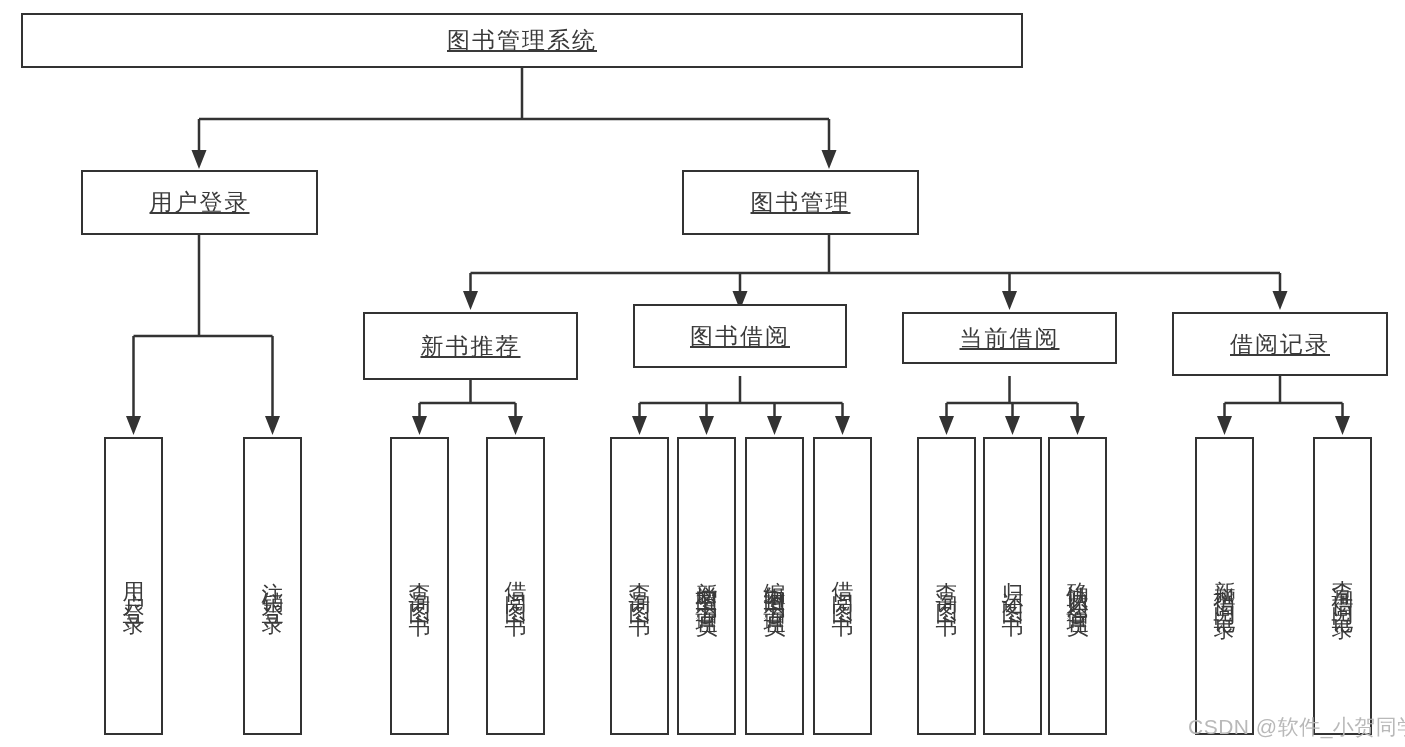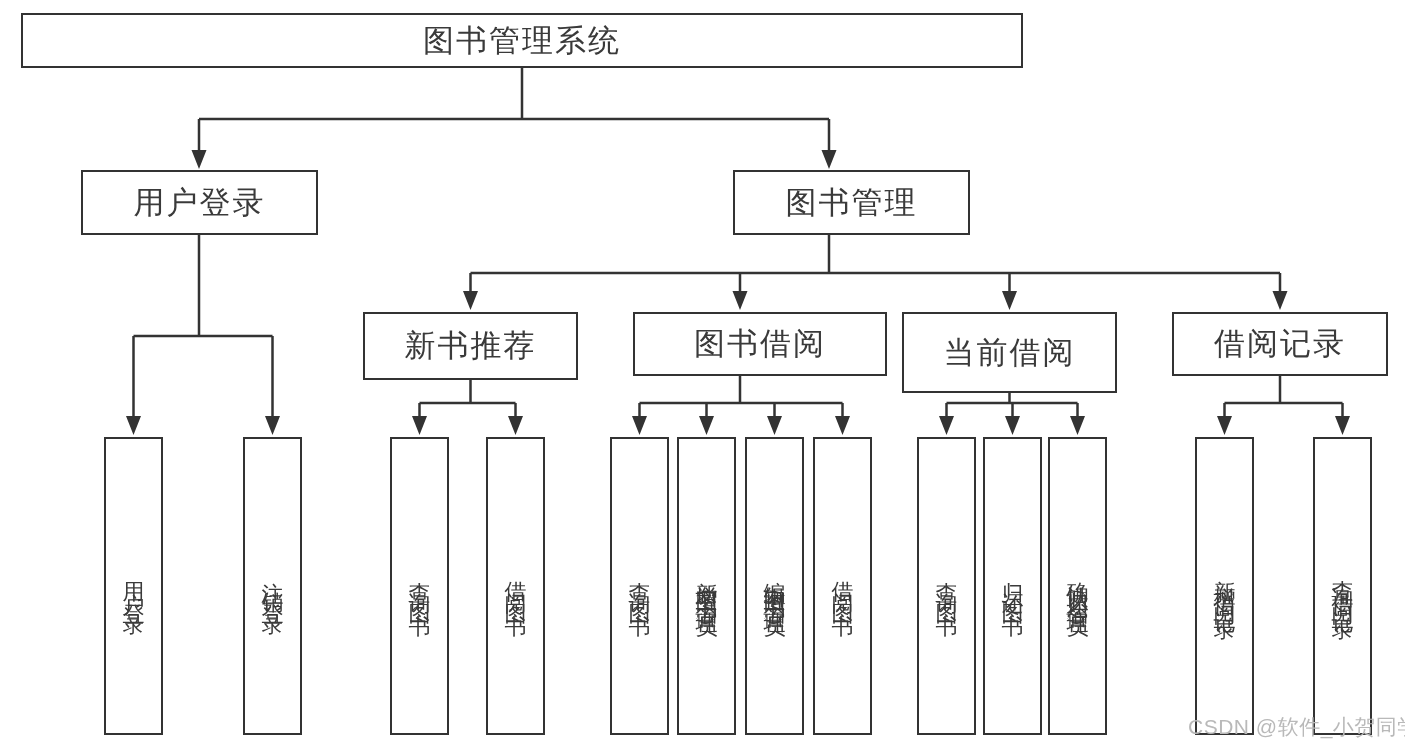--- a/index.html
+++ b/index.html
@@ -19,23 +19,24 @@
   #connectors{position:absolute;left:0;top:0;width:1405px;height:747px;}
   .box{
     position:absolute;
     box-sizing:border-box;
     background:var(--box-bg);
     border:2.5px solid var(--line);
     display:flex;align-items:center;justify-content:center;
     color:var(--text);
   }
   .hlabel{
-    font-size:31px;
+    font-size:23px;
     letter-spacing:2px;
     white-space:nowrap;
+    text-decoration:underline;
   }
   .leaf{
     width:59px;height:298px;top:437px;
   }
   .vlabel{
     writing-mode:vertical-rl;
     text-orientation:mixed;
     font-size:22px;
     line-height:1;
     white-space:nowrap;
@@ -76,31 +77,31 @@
       M1217 416h15L1224.5 435Z M1335 416h15L1342.5 435Z"></path>
   </svg>
 
   <div class="box" style="left:21px;top:13px;width:1002px;height:55px;">
     <span class="hlabel">图书管理系统</span>
   </div>
 
   <div class="box" style="left:81px;top:170px;width:237px;height:65px;">
     <span class="hlabel">用户登录</span>
   </div>
-  <div class="box" style="left:733px;top:170px;width:237px;height:65px;">
+  <div class="box" style="left:682px;top:170px;width:237px;height:65px;">
     <span class="hlabel">图书管理</span>
   </div>
 
   <div class="box" style="left:363px;top:312px;width:215px;height:68px;">
     <span class="hlabel">新书推荐</span>
   </div>
-  <div class="box" style="left:633px;top:312px;width:254px;height:64px;justify-content:center;">
+  <div class="box" style="left:633px;top:304px;width:214px;height:64px;justify-content:center;">
     <span class="hlabel">图书借阅</span>
   </div>
-  <div class="box" style="left:902px;top:312px;width:215px;height:81px;justify-content:center;">
+  <div class="box" style="left:902px;top:312px;width:215px;height:52px;justify-content:center;">
     <span class="hlabel">当前借阅</span>
   </div>
   <div class="box" style="left:1172px;top:312px;width:216px;height:64px;">
     <span class="hlabel">借阅记录</span>
   </div>
 
   <div class="box leaf" style="left:104px;">
     <span class="vlabel sp-s">用户登录</span>
   </div>
   <div class="box leaf" style="left:243px;">

